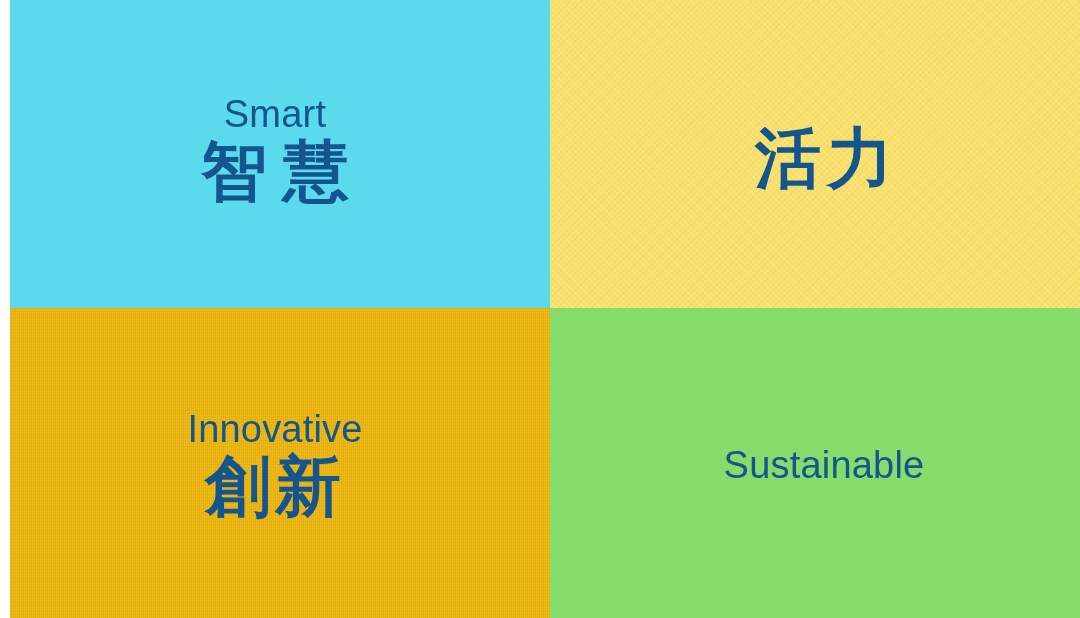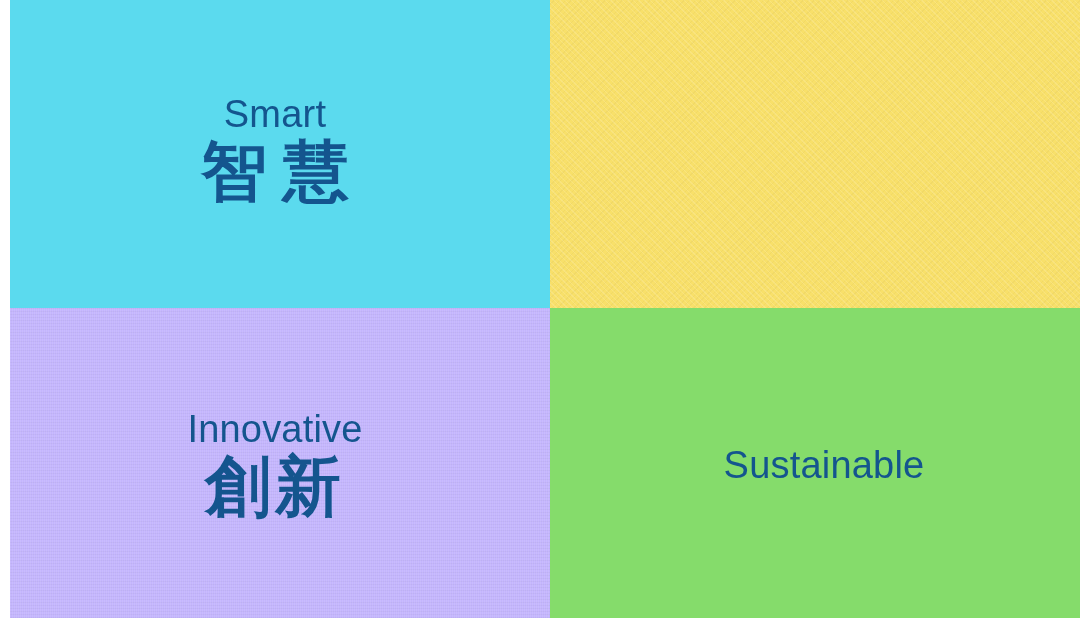--- a/index.html
+++ b/index.html
@@ -106,24 +106,25 @@
 
   <section class="quad q-smart" style="background: rgb(91, 218, 238); color: rgb(20, 85, 142);">
     <div class="stack">
       <div class="label-en">Smart</div>
       <div class="label-zh">智慧</div>
     </div>
   </section>
 
   <section class="quad textured diag q-energetic" style="background: rgb(248, 224, 106); color: rgb(20, 85, 142);">
     <div class="stack">
+      <div class="label-zh">活力</div>
     </div>
   </section>
 
-  <section class="quad textured q-innovative" style="background: #c4b5fd; color: rgb(20, 85, 142);">
+  <section class="quad textured q-innovative" style="background: #eab308; color: rgb(20, 85, 142);">
     <div class="stack">
       <div class="label-en">Innovative</div>
       <div class="label-zh">創新</div>
     </div>
   </section>
 
   <section class="quad q-sustainable" style="background: rgb(133, 220, 107); color: rgb(20, 85, 142);">
     <div class="stack">
       <div class="label-en">Sustainable</div>
     </div>

